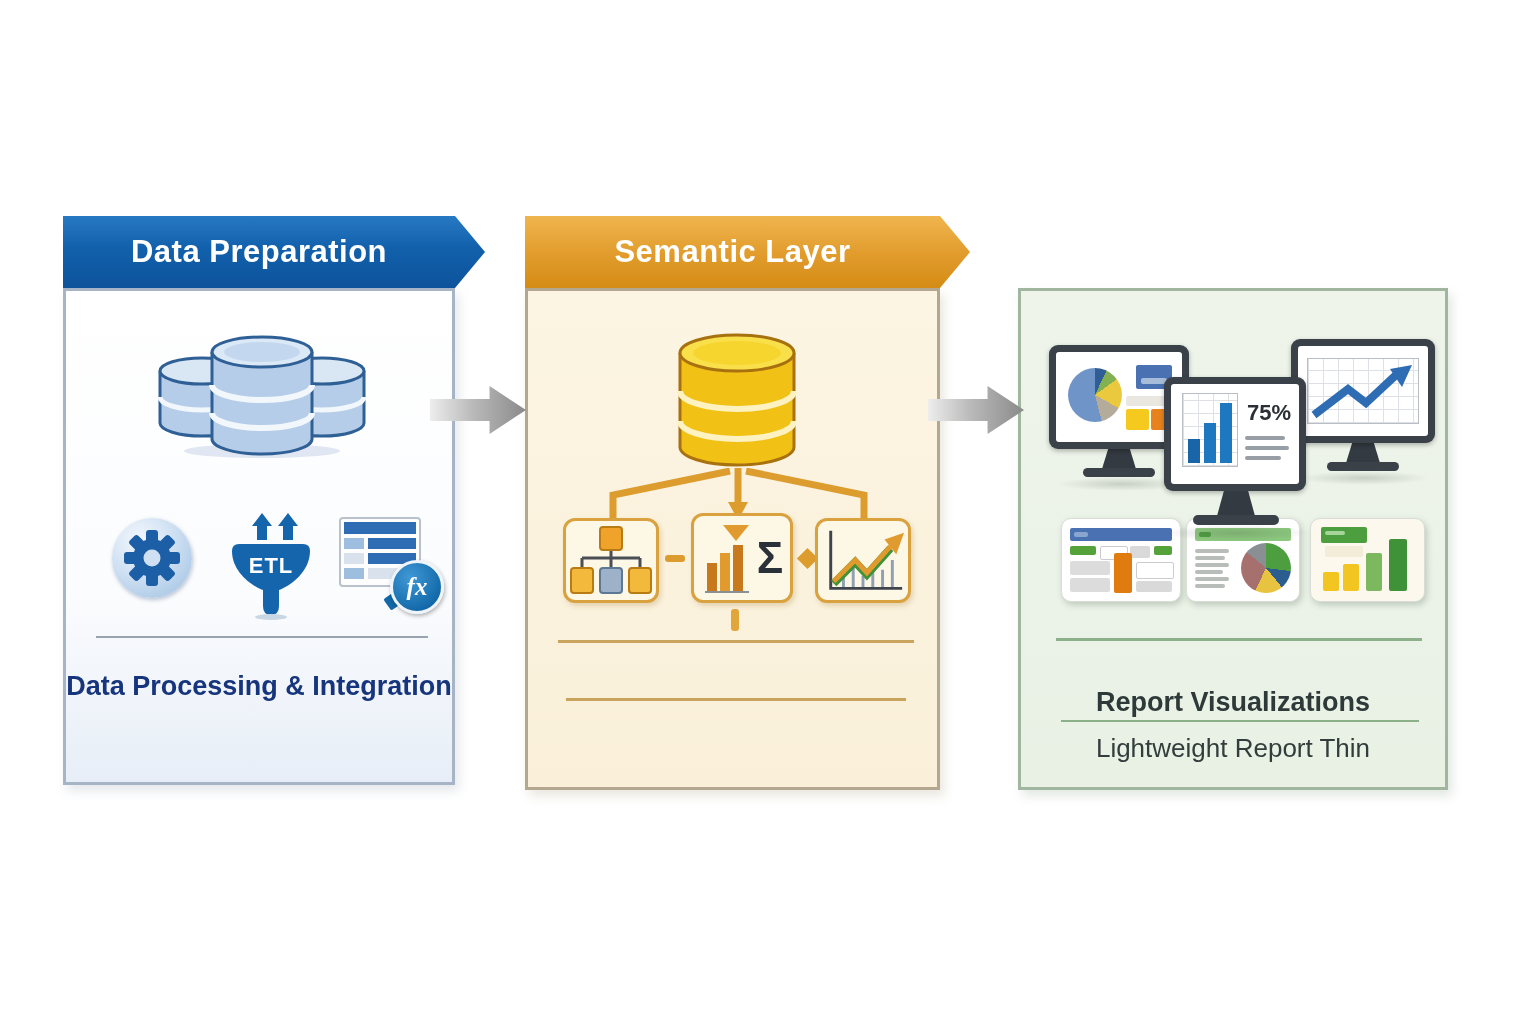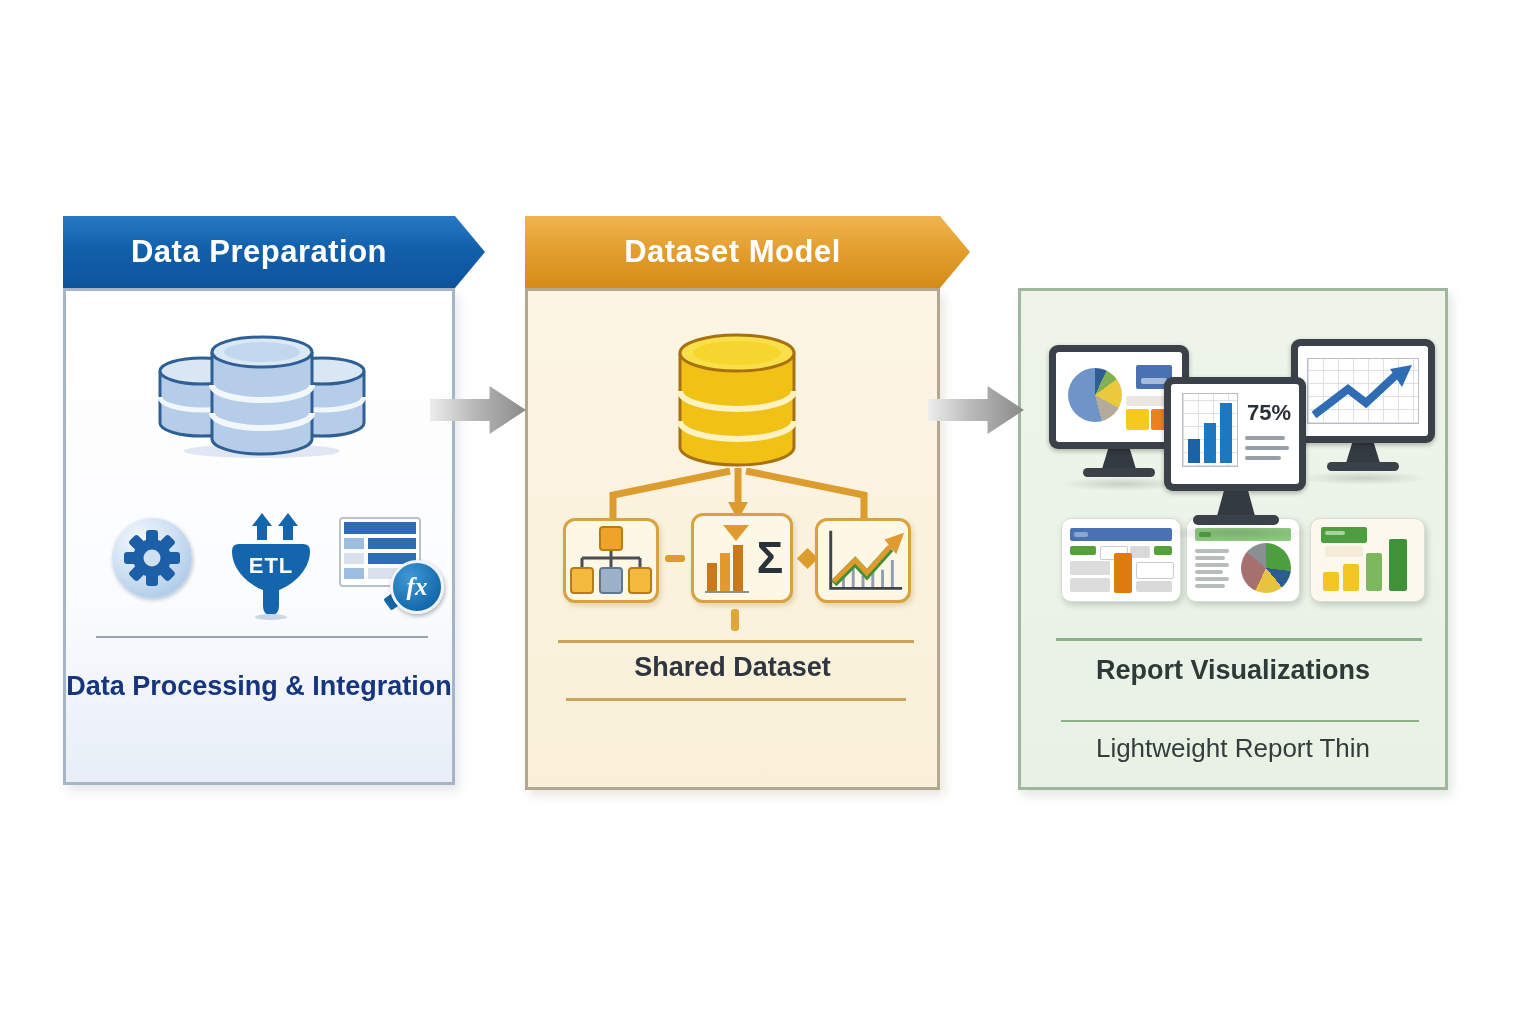--- a/index.html
+++ b/index.html
@@ -150,21 +150,21 @@
 
       <div class="divider" style="left:30px;top:345px;width:332px;background:#9aa4ae;"></div>
       <div class="cap cap-bold" style="top:380px;color:#16357d;">Data Processing &amp; Integration</div>
     </div>
   </div>
 
   <div class="flow-arrow" style="left:430px;top:386px;"></div>
 
   <div class="panel p2" style="left:525px;top:216px;width:415px;height:574px;">
     <div class="ribbon" style="width:445px;">
-      <span class="ribbon-text" style="width:415px;">Dataset Model</span>
+      <span class="ribbon-text" style="width:415px;">Semantic Layer</span>
     </div>
     <div class="panel-body" style="width:415px;height:502px;">
 
       <svg width="124" height="142" viewBox="0 0 124 142" style="position:absolute;left:147px;top:38px;">
         <path d="M5,24 v94 a57,18 0 0 0 114,0 v-94" fill="#f2c116" stroke="#a87110" stroke-width="3"></path>
         <path d="M5,62 a57,18 0 0 0 114,0" fill="none" stroke="#fdf2c0" stroke-width="6"></path>
         <path d="M5,92 a57,18 0 0 0 114,0" fill="none" stroke="#fdf2c0" stroke-width="6"></path>
         <ellipse cx="62" cy="24" rx="57" ry="18" fill="#f9e04a" stroke="#a87110" stroke-width="3"></ellipse>
         <ellipse cx="62" cy="24" rx="44" ry="12" fill="#f6d52e"></ellipse>
       </svg>
@@ -207,21 +207,20 @@
           <path d="M13,8 V67 H86" stroke="#3f454c" stroke-width="3" fill="none"></path>
           <polyline points="16,62 38,40 50,53 74,26" fill="none" stroke="#3f9237" stroke-width="8"></polyline>
           <polyline points="16,60 38,38 50,51 74,24" fill="none" stroke="#e09a2d" stroke-width="5"></polyline>
           <polygon points="88,10 68,17 80,32" fill="#e09a2d"></polygon>
         </svg>
       </div>
 
       <div class="dash-v" style="left:203px;top:318px;"></div>
 
       <div class="divider" style="left:30px;top:349px;width:356px;height:3px;background:#c9a45c;"></div>
-      <div class="cap cap-bold" style="top:361px;color:#2e3640;">Shared Dataset</div>
       <div class="divider" style="left:38px;top:407px;width:340px;height:3px;background:#c9a45c;"></div>
     </div>
   </div>
 
   <div class="flow-arrow" style="left:928px;top:386px;"></div>
 
   <div class="panel p3" style="left:1018px;top:216px;width:430px;height:574px;">
     <div class="panel-body" style="width:430px;height:502px;">
 
       <div class="mshadow" style="left:36px;top:186px;width:130px;height:14px;"></div>
@@ -308,19 +307,19 @@
         <div class="blk" style="left:10px;top:8px;width:46px;height:16px;background:#4d9e3f;"></div>
         <div class="blk" style="left:14px;top:12px;width:20px;height:4px;background:#a5d59a;"></div>
         <div class="blk" style="left:14px;top:27px;width:38px;height:11px;background:#f3ecd9;"></div>
         <div class="blk" style="left:12px;top:53px;width:16px;height:19px;background:#f3c520;"></div>
         <div class="blk" style="left:32px;top:45px;width:16px;height:27px;background:#f3c520;"></div>
         <div class="blk" style="left:55px;top:34px;width:16px;height:38px;background:#7cb85e;"></div>
         <div class="blk" style="left:78px;top:20px;width:18px;height:52px;background:#3f9237;"></div>
       </div>
 
       <div class="divider" style="left:35px;top:347px;width:366px;height:3px;background:#8cb08a;"></div>
-      <div class="cap cap-bold" style="top:364px;color:#2e3a39;">Report Visualizations</div>
+      <div class="cap cap-bold" style="top:396px;color:#2e3a39;">Report Visualizations</div>
       <div class="divider" style="left:40px;top:429px;width:358px;background:#8cb08a;"></div>
       <div class="cap cap-reg" style="top:442px;color:#323d3c;">Lightweight Report Thin</div>
     </div>
   </div>
 
 </div>
 
 </body></html>

